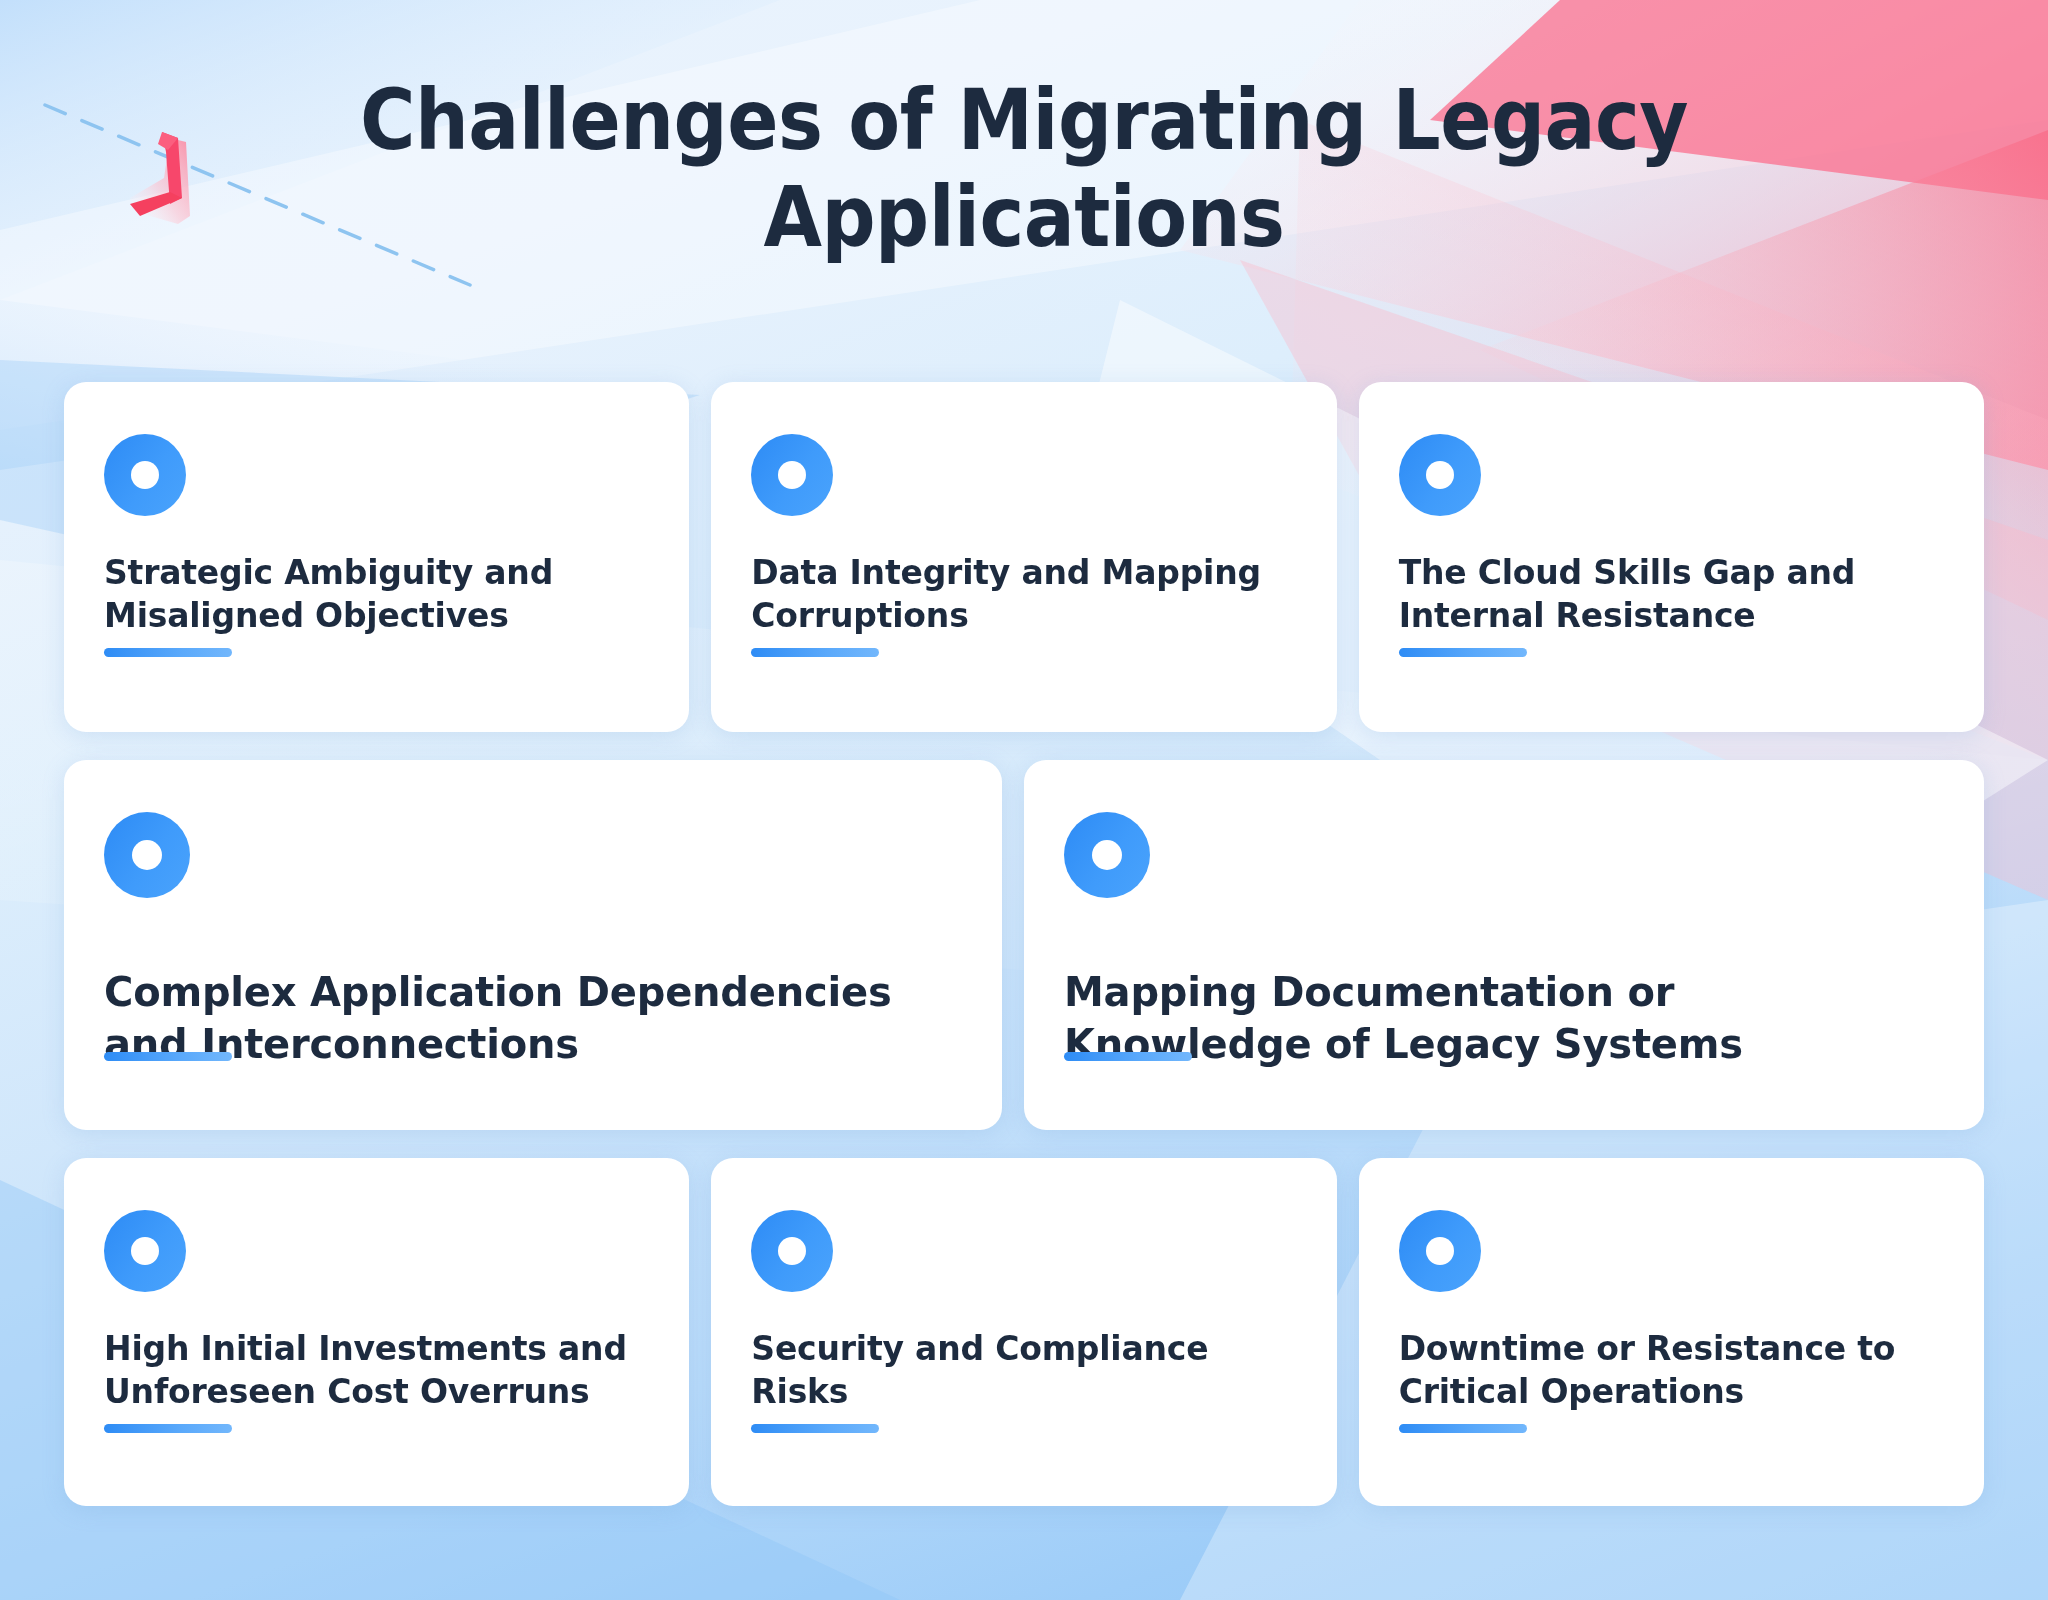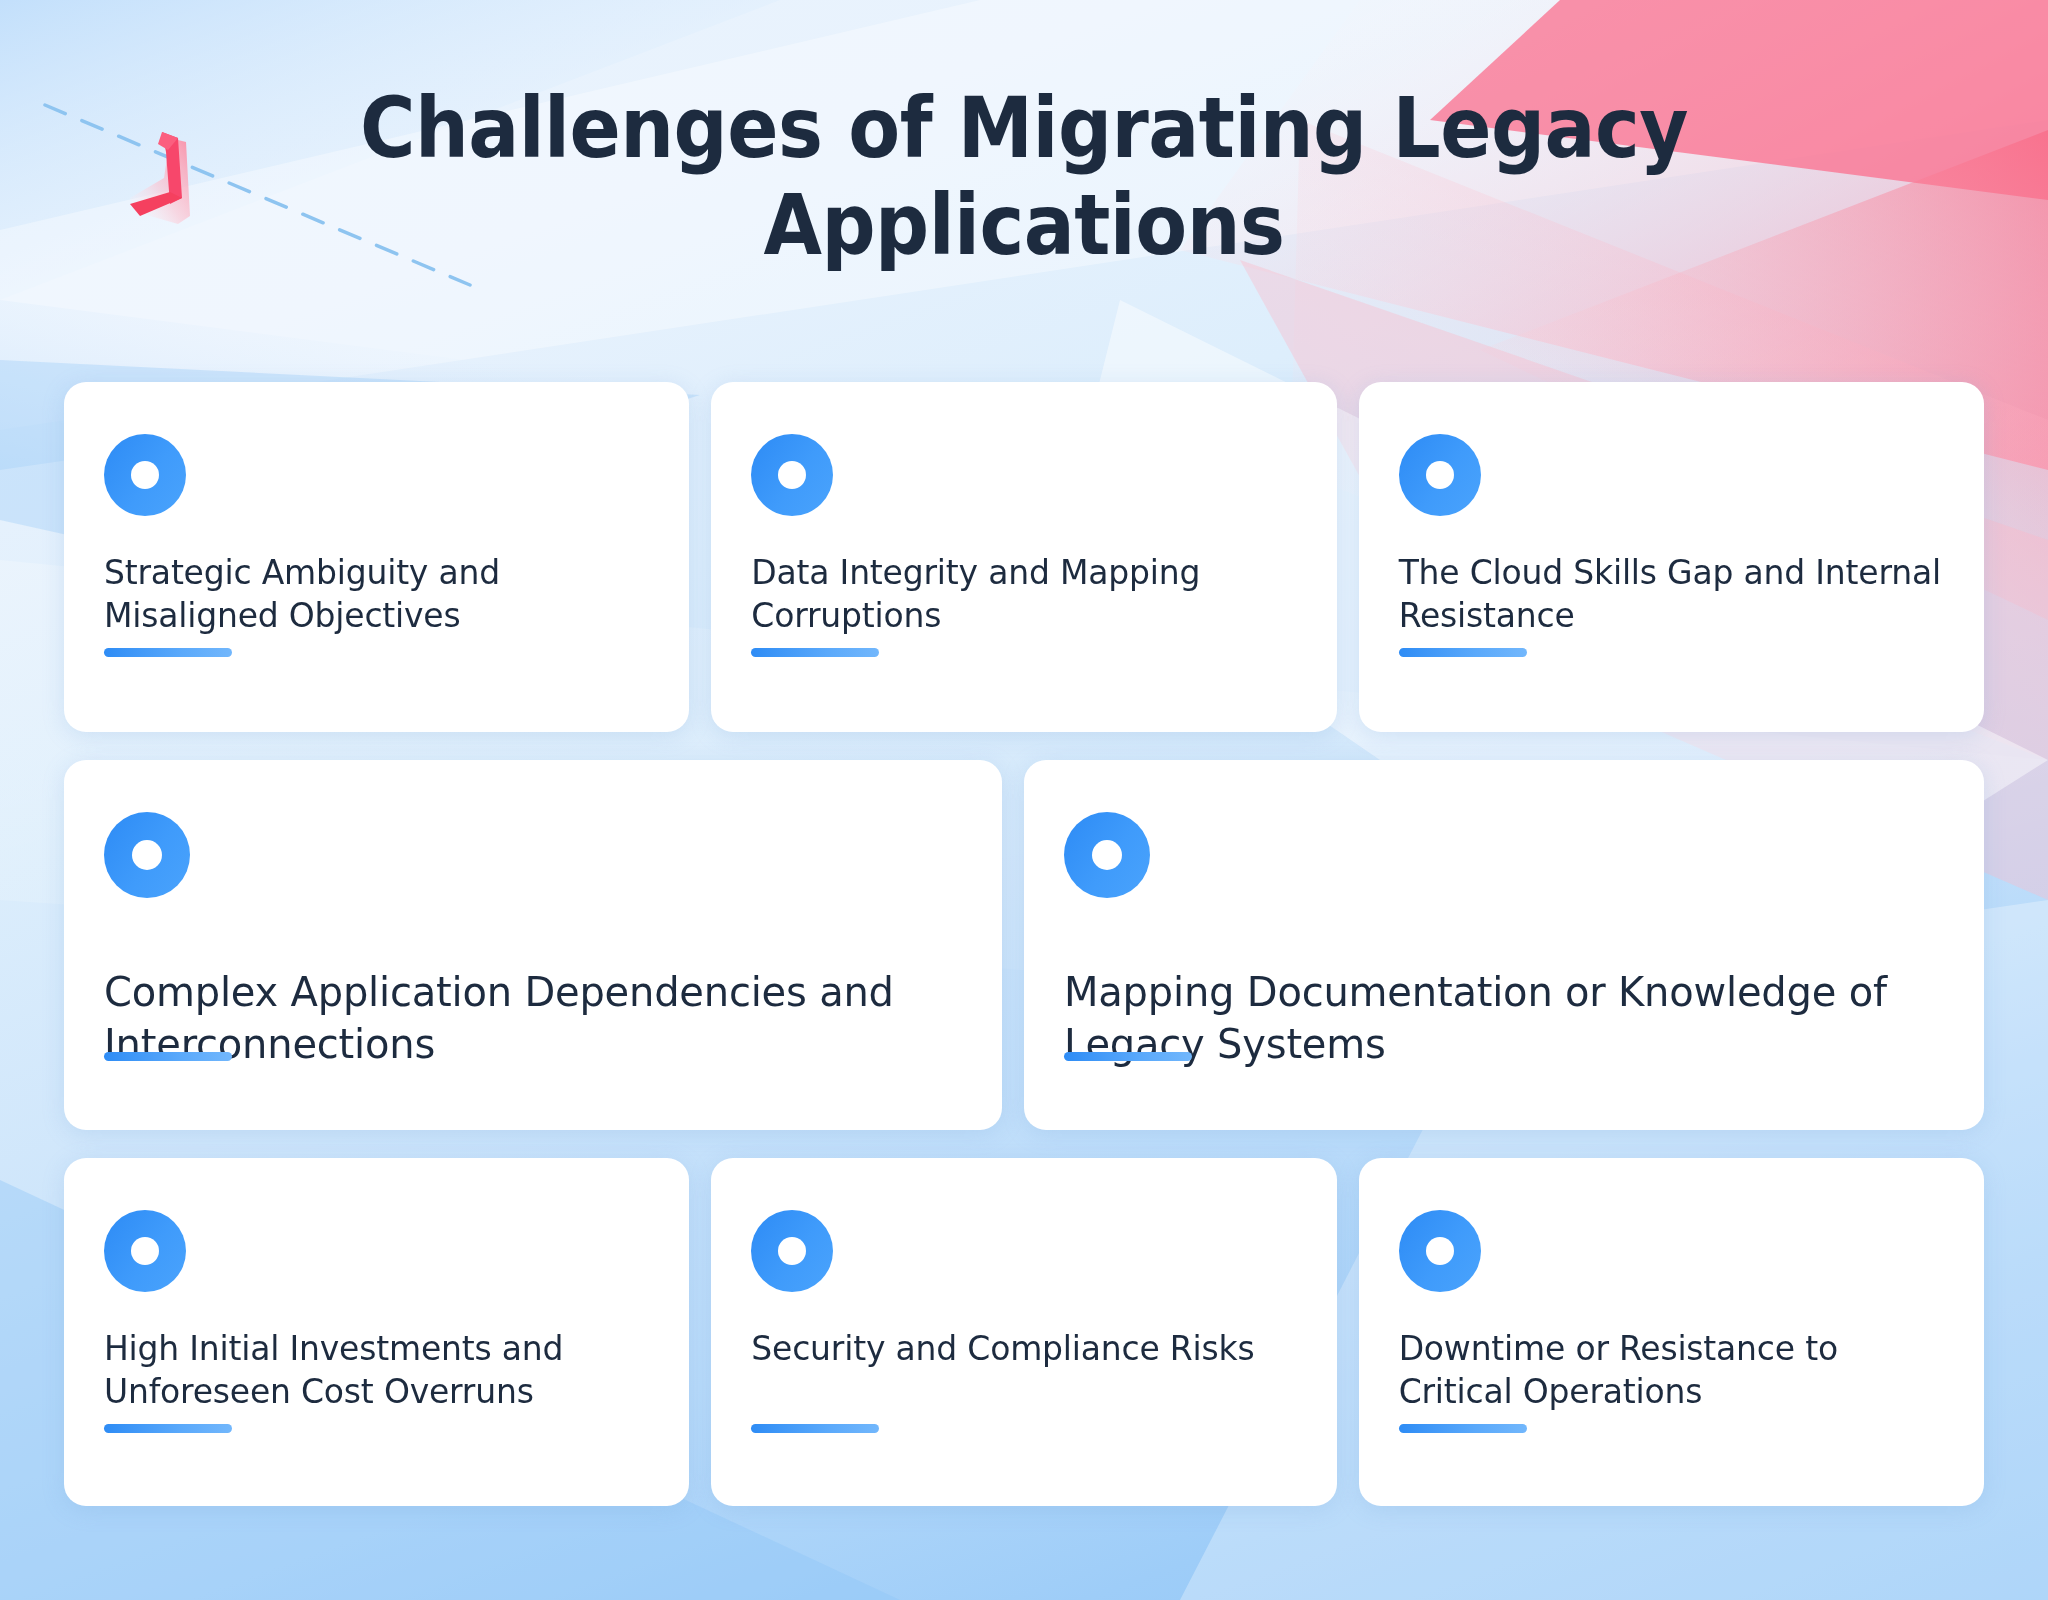--- a/index.html
+++ b/index.html
@@ -38,21 +38,20 @@
     top:72px;
     width:1400px;
     text-align:center;
     color:#1d2b3f;
     font-family:"DejaVu Sans Condensed", "Liberation Sans Narrow", "Liberation Sans", sans-serif;
     font-weight:700;
     font-size:84px;
     line-height:1.16;
     letter-spacing:-0.5px;
     white-space:pre-line;
-    margin-top:8px;
   }
 
   
   .grid {
     position:absolute;
     left:64px; top:382px;
     width:1920px;
   }
   .row {
     display:flex;
@@ -90,21 +89,21 @@
     border-radius:50%;
     background:#ffffff;
   }
   .row.r2 .icon-ring { width:86px; height:86px; margin-bottom:68px; }
   .row.r2 .icon-ring .hole { width:30px; height:30px; }
 
   
   .card-title {
     color:#1d2b3f;
     font-family:"DejaVu Sans", "Liberation Sans", sans-serif;
-    font-weight:400;
+    font-weight:700;
     font-size:33px;
     line-height:1.30;
     letter-spacing:-0.2px;
     max-width:560px;
   }
   .row.r2 .card-title { max-width:830px; font-size:40px; }
 
   
   .rule {
     position:absolute;

